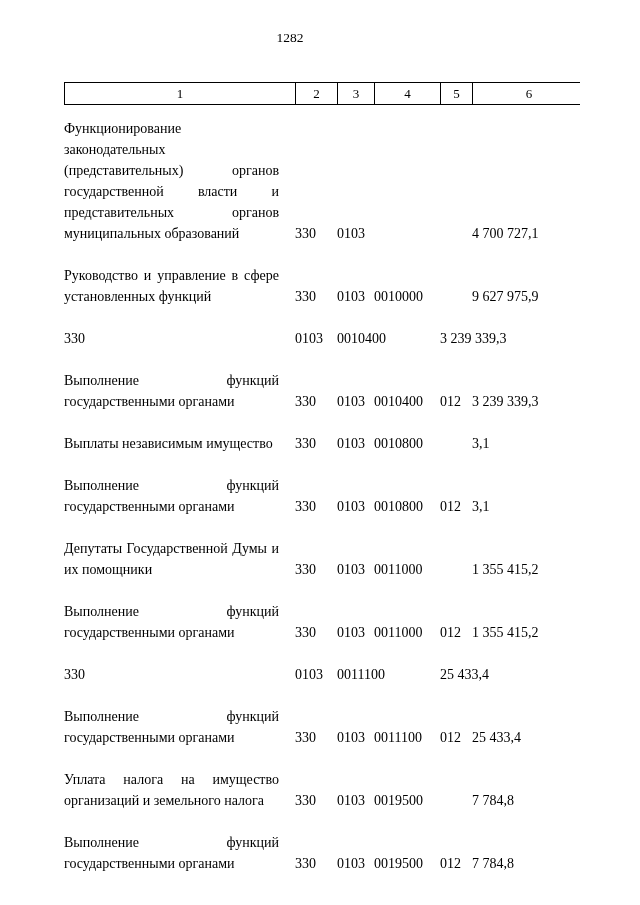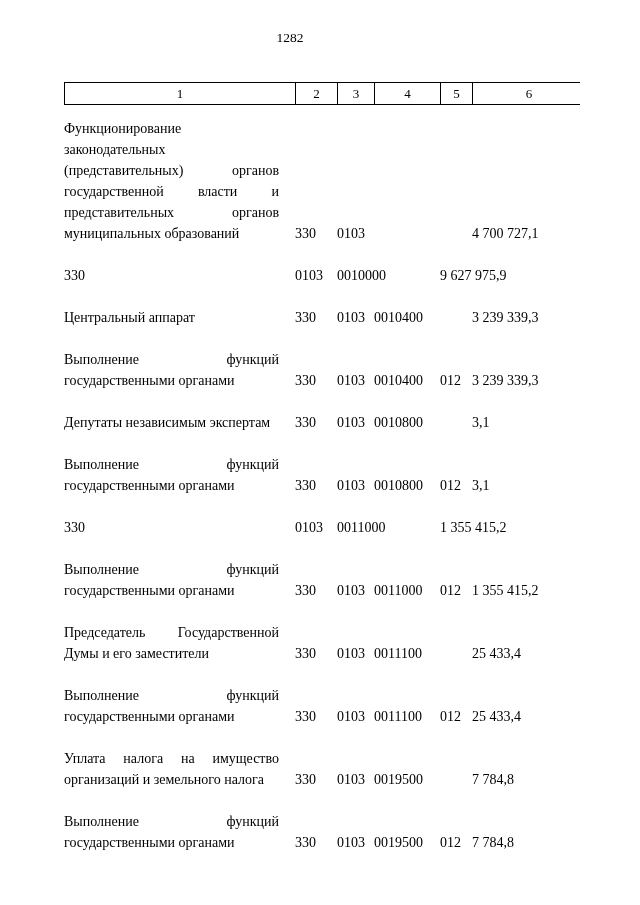--- a/index.html
+++ b/index.html
@@ -86,82 +86,82 @@
   <div class="row">
     <div class="cell desc">Функционирование законодательных (представительных) органов государственной власти и представительных органов муниципальных образований</div>
     <div class="cell code">330</div>
     <div class="cell code">0103</div>
     <div class="cell code"></div>
     <div class="cell code"></div>
     <div class="cell amount">4 700 727,1</div>
   </div>
 
   <div class="row">
+    <div class="cell desc">Руководство и управление в сфере установленных функций</div>
     <div class="cell code">330</div>
     <div class="cell code">0103</div>
     <div class="cell code">0010000</div>
     <div class="cell code"></div>
     <div class="cell amount">9 627 975,9</div>
   </div>
 
   <div class="row">
-    <div class="cell desc">Центральный аппарат</div>
     <div class="cell code">330</div>
     <div class="cell code">0103</div>
     <div class="cell code">0010400</div>
     <div class="cell code"></div>
     <div class="cell amount">3 239 339,3</div>
   </div>
 
   <div class="row">
     <div class="cell desc">Выполнение функций государственными органами</div>
     <div class="cell code">330</div>
     <div class="cell code">0103</div>
     <div class="cell code">0010400</div>
     <div class="cell code">012</div>
     <div class="cell amount">3 239 339,3</div>
   </div>
 
   <div class="row">
-    <div class="cell desc">Депутаты независимым экспертам</div>
+    <div class="cell desc">Выплаты независимым имущество</div>
     <div class="cell code">330</div>
     <div class="cell code">0103</div>
     <div class="cell code">0010800</div>
     <div class="cell code"></div>
     <div class="cell amount">3,1</div>
   </div>
 
   <div class="row">
     <div class="cell desc">Выполнение функций государственными органами</div>
     <div class="cell code">330</div>
     <div class="cell code">0103</div>
     <div class="cell code">0010800</div>
     <div class="cell code">012</div>
     <div class="cell amount">3,1</div>
   </div>
 
   <div class="row">
+    <div class="cell desc">Депутаты Государственной Думы и их помощники</div>
     <div class="cell code">330</div>
     <div class="cell code">0103</div>
     <div class="cell code">0011000</div>
     <div class="cell code"></div>
     <div class="cell amount">1 355 415,2</div>
   </div>
 
   <div class="row">
     <div class="cell desc">Выполнение функций государственными органами</div>
     <div class="cell code">330</div>
     <div class="cell code">0103</div>
     <div class="cell code">0011000</div>
     <div class="cell code">012</div>
     <div class="cell amount">1 355 415,2</div>
   </div>
 
   <div class="row">
-    <div class="cell desc">Председатель Государственной Думы и его заместители</div>
     <div class="cell code">330</div>
     <div class="cell code">0103</div>
     <div class="cell code">0011100</div>
     <div class="cell code"></div>
     <div class="cell amount">25 433,4</div>
   </div>
 
   <div class="row">
     <div class="cell desc">Выполнение функций государственными органами</div>
     <div class="cell code">330</div>

